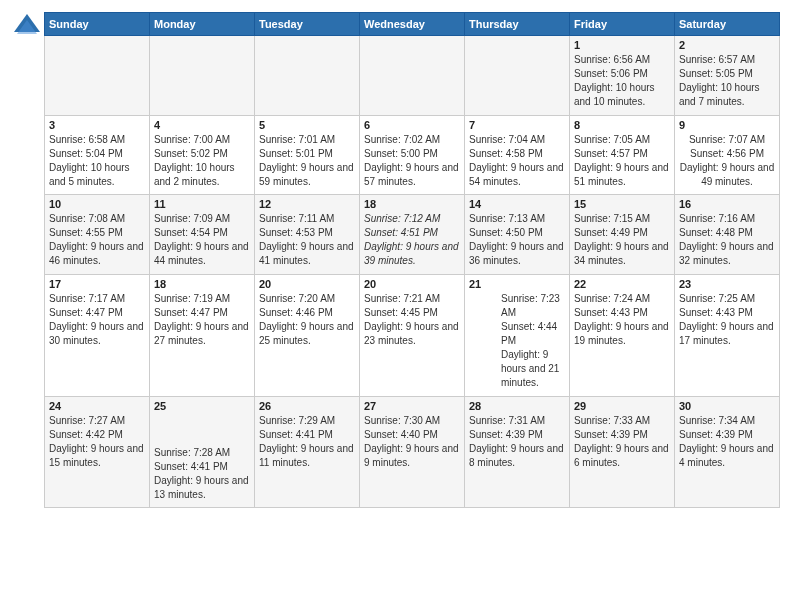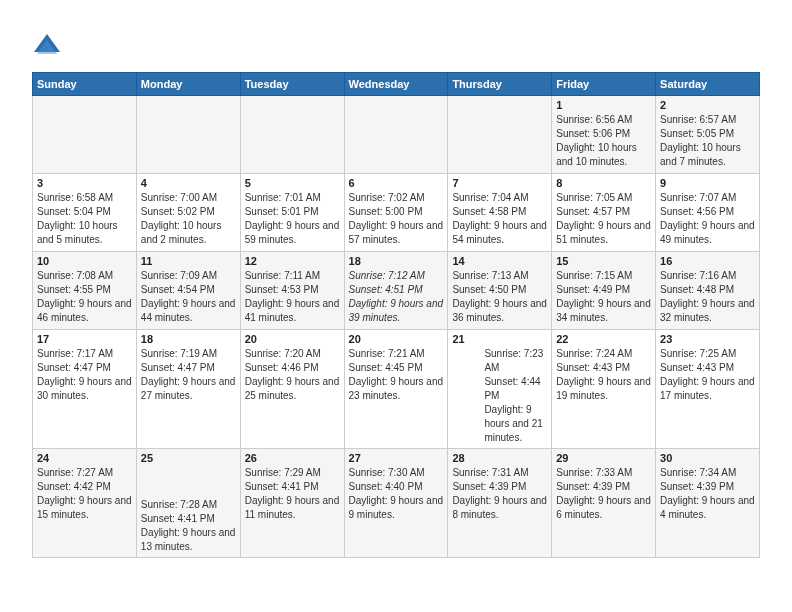--- a/index.html
+++ b/index.html
@@ -6,23 +6,23 @@
     body {
       width: 792px;
       height: 612px;
       font-family: Arial, sans-serif;
       background: #fff;
       overflow: hidden;
     }
     .page {
       width: 792px;
       height: 520px;
-      padding: 32px;
+      padding: 12px;
       display: flex;
-      flex-direction: column;
+      flex-direction: row;
     }
     .header {
       display: flex;
       justify-content: space-between;
       align-items: flex-start;
       margin-bottom: 10px;
     }
     .logo {
       display: flex;
       align-items: center;
@@ -177,21 +177,21 @@
 Daylight: 9 hours and 54 minutes.</div>
           </td>
           <td>
             <span class="day-num">8</span>
             <div class="day-info" style="white-space: pre-line;">Sunrise: 7:05 AM
 Sunset: 4:57 PM
 Daylight: 9 hours and 51 minutes.</div>
           </td>
           <td>
             <span class="day-num">9</span>
-            <div class="day-info" style="white-space: pre-line;">Sunrise: 7:07 AM
+            <div class="day-info" style="white-space: pre-line; text-align: center;">Sunrise: 7:07 AM
 Sunset: 4:56 PM
 Daylight: 9 hours and 49 minutes.</div>
           </td>
         </tr>
         <tr>
           <td>
             <span class="day-num">10</span>
             <div class="day-info" style="white-space: pre-line;">Sunrise: 7:08 AM
 Sunset: 4:55 PM
 Daylight: 9 hours and 46 minutes.</div>

